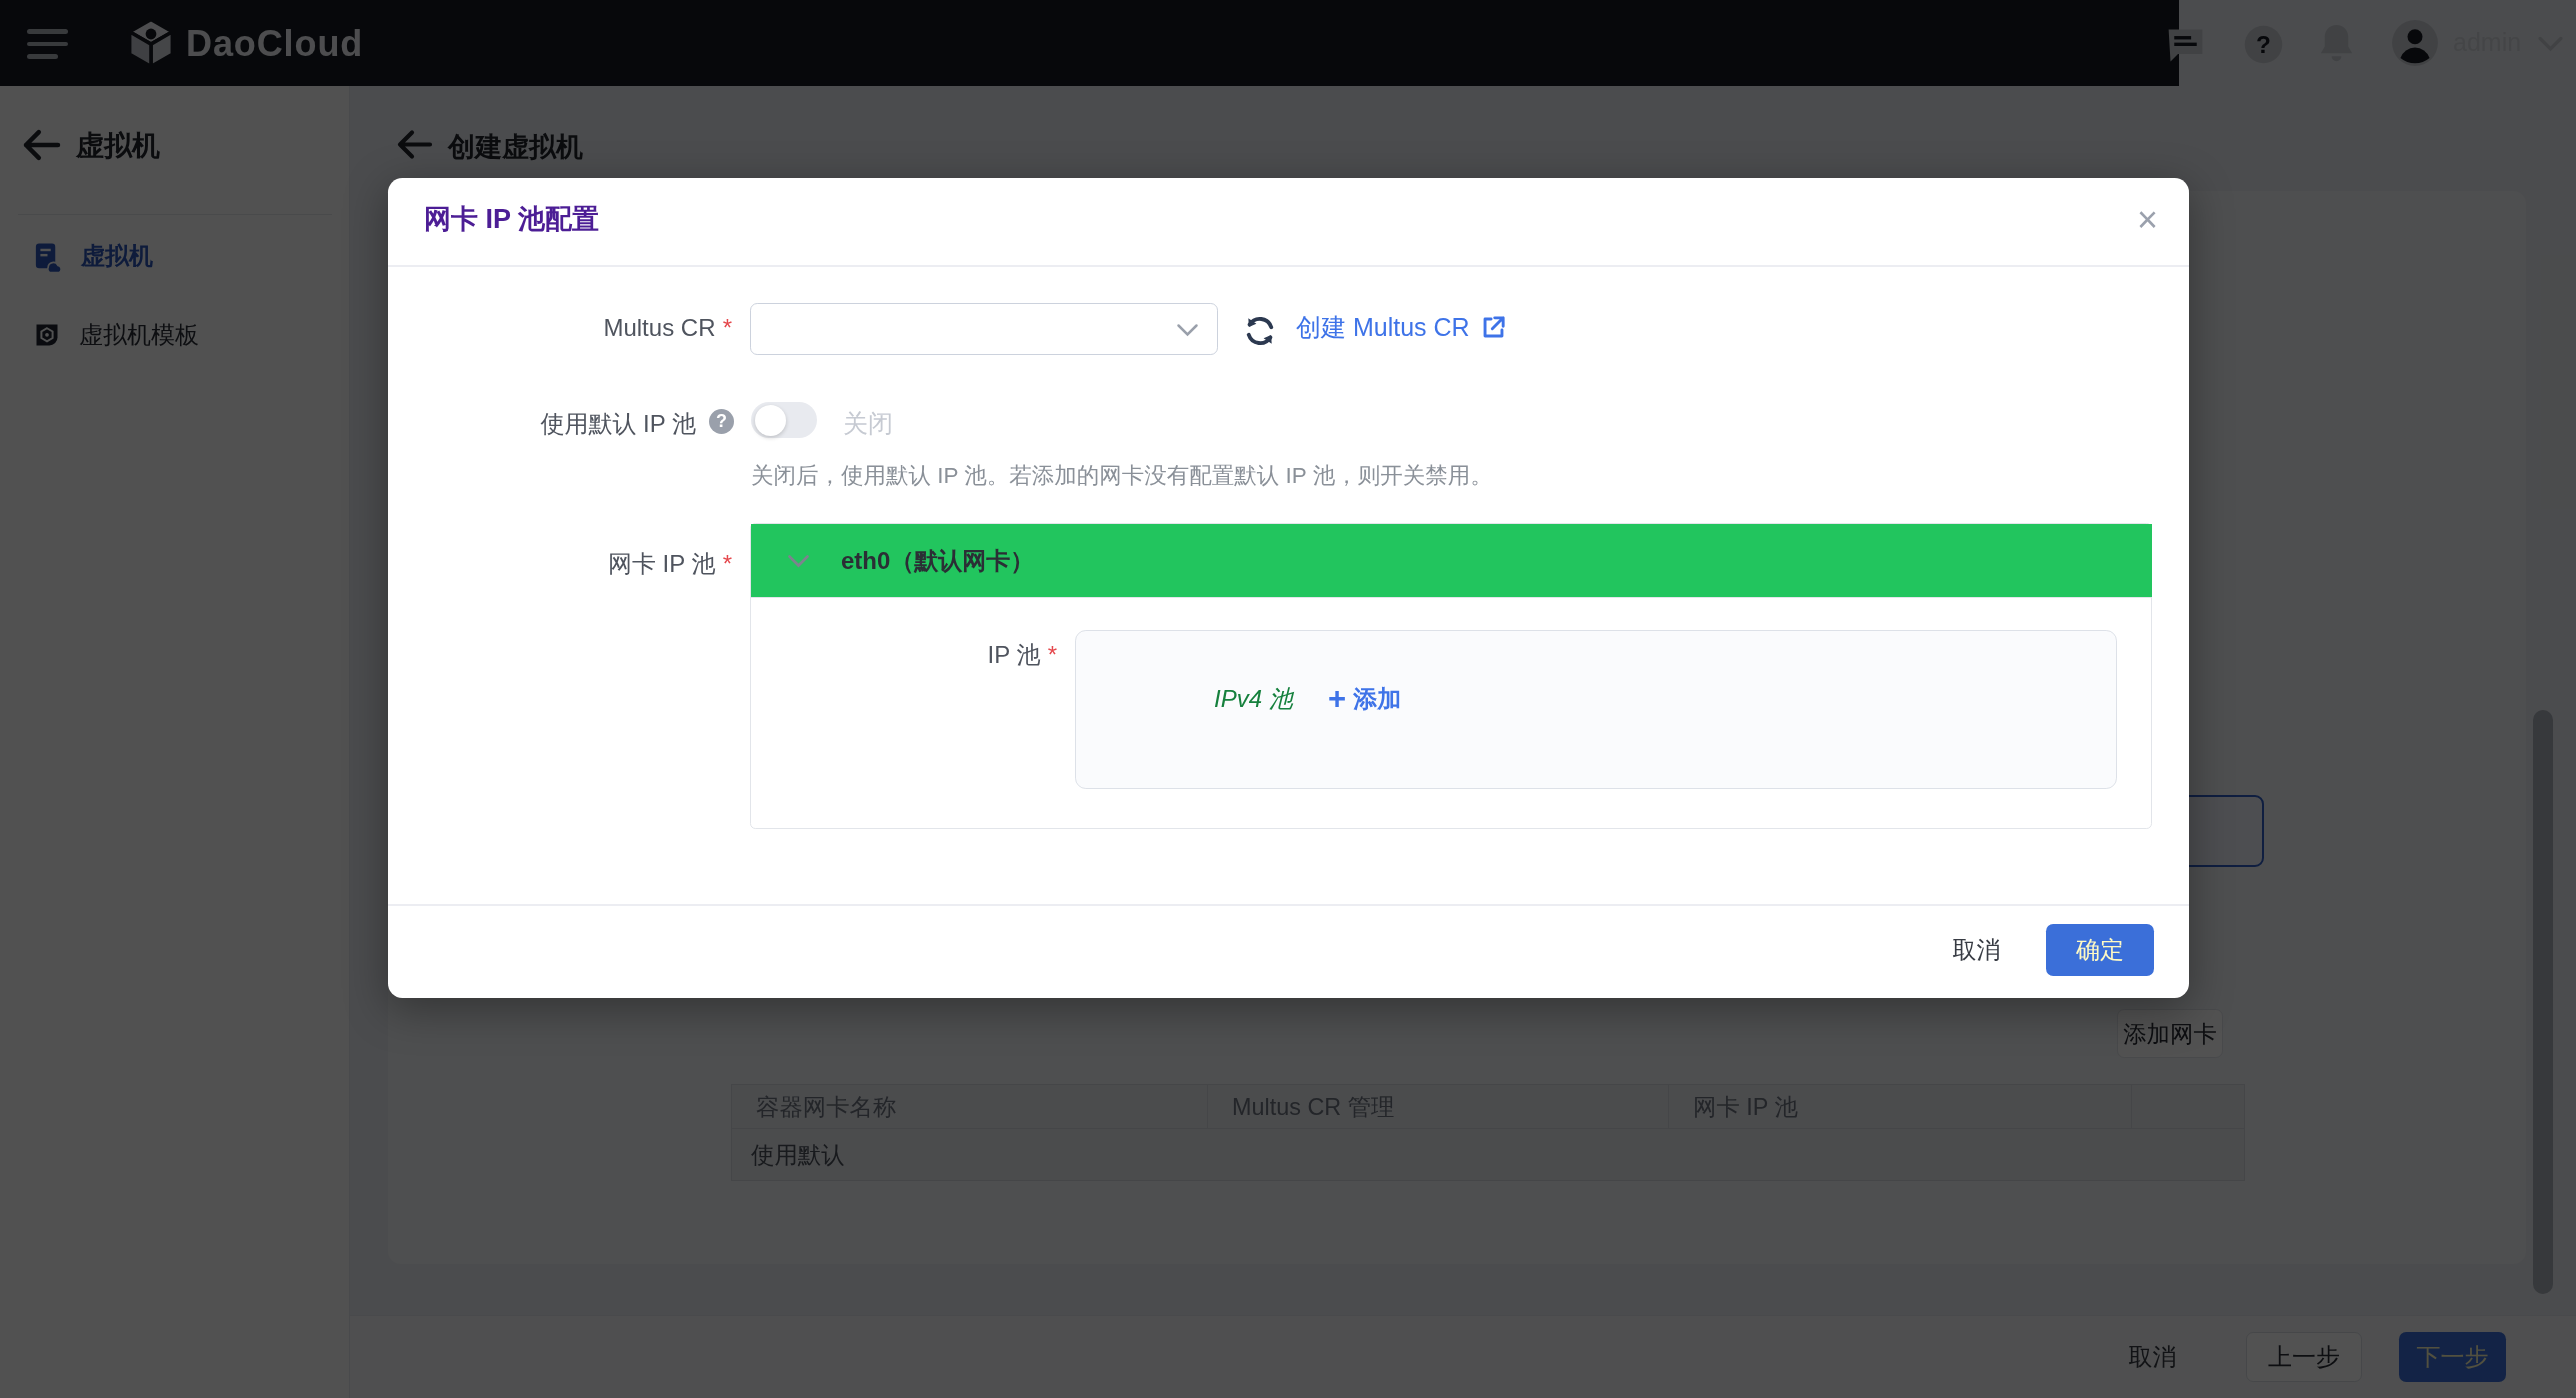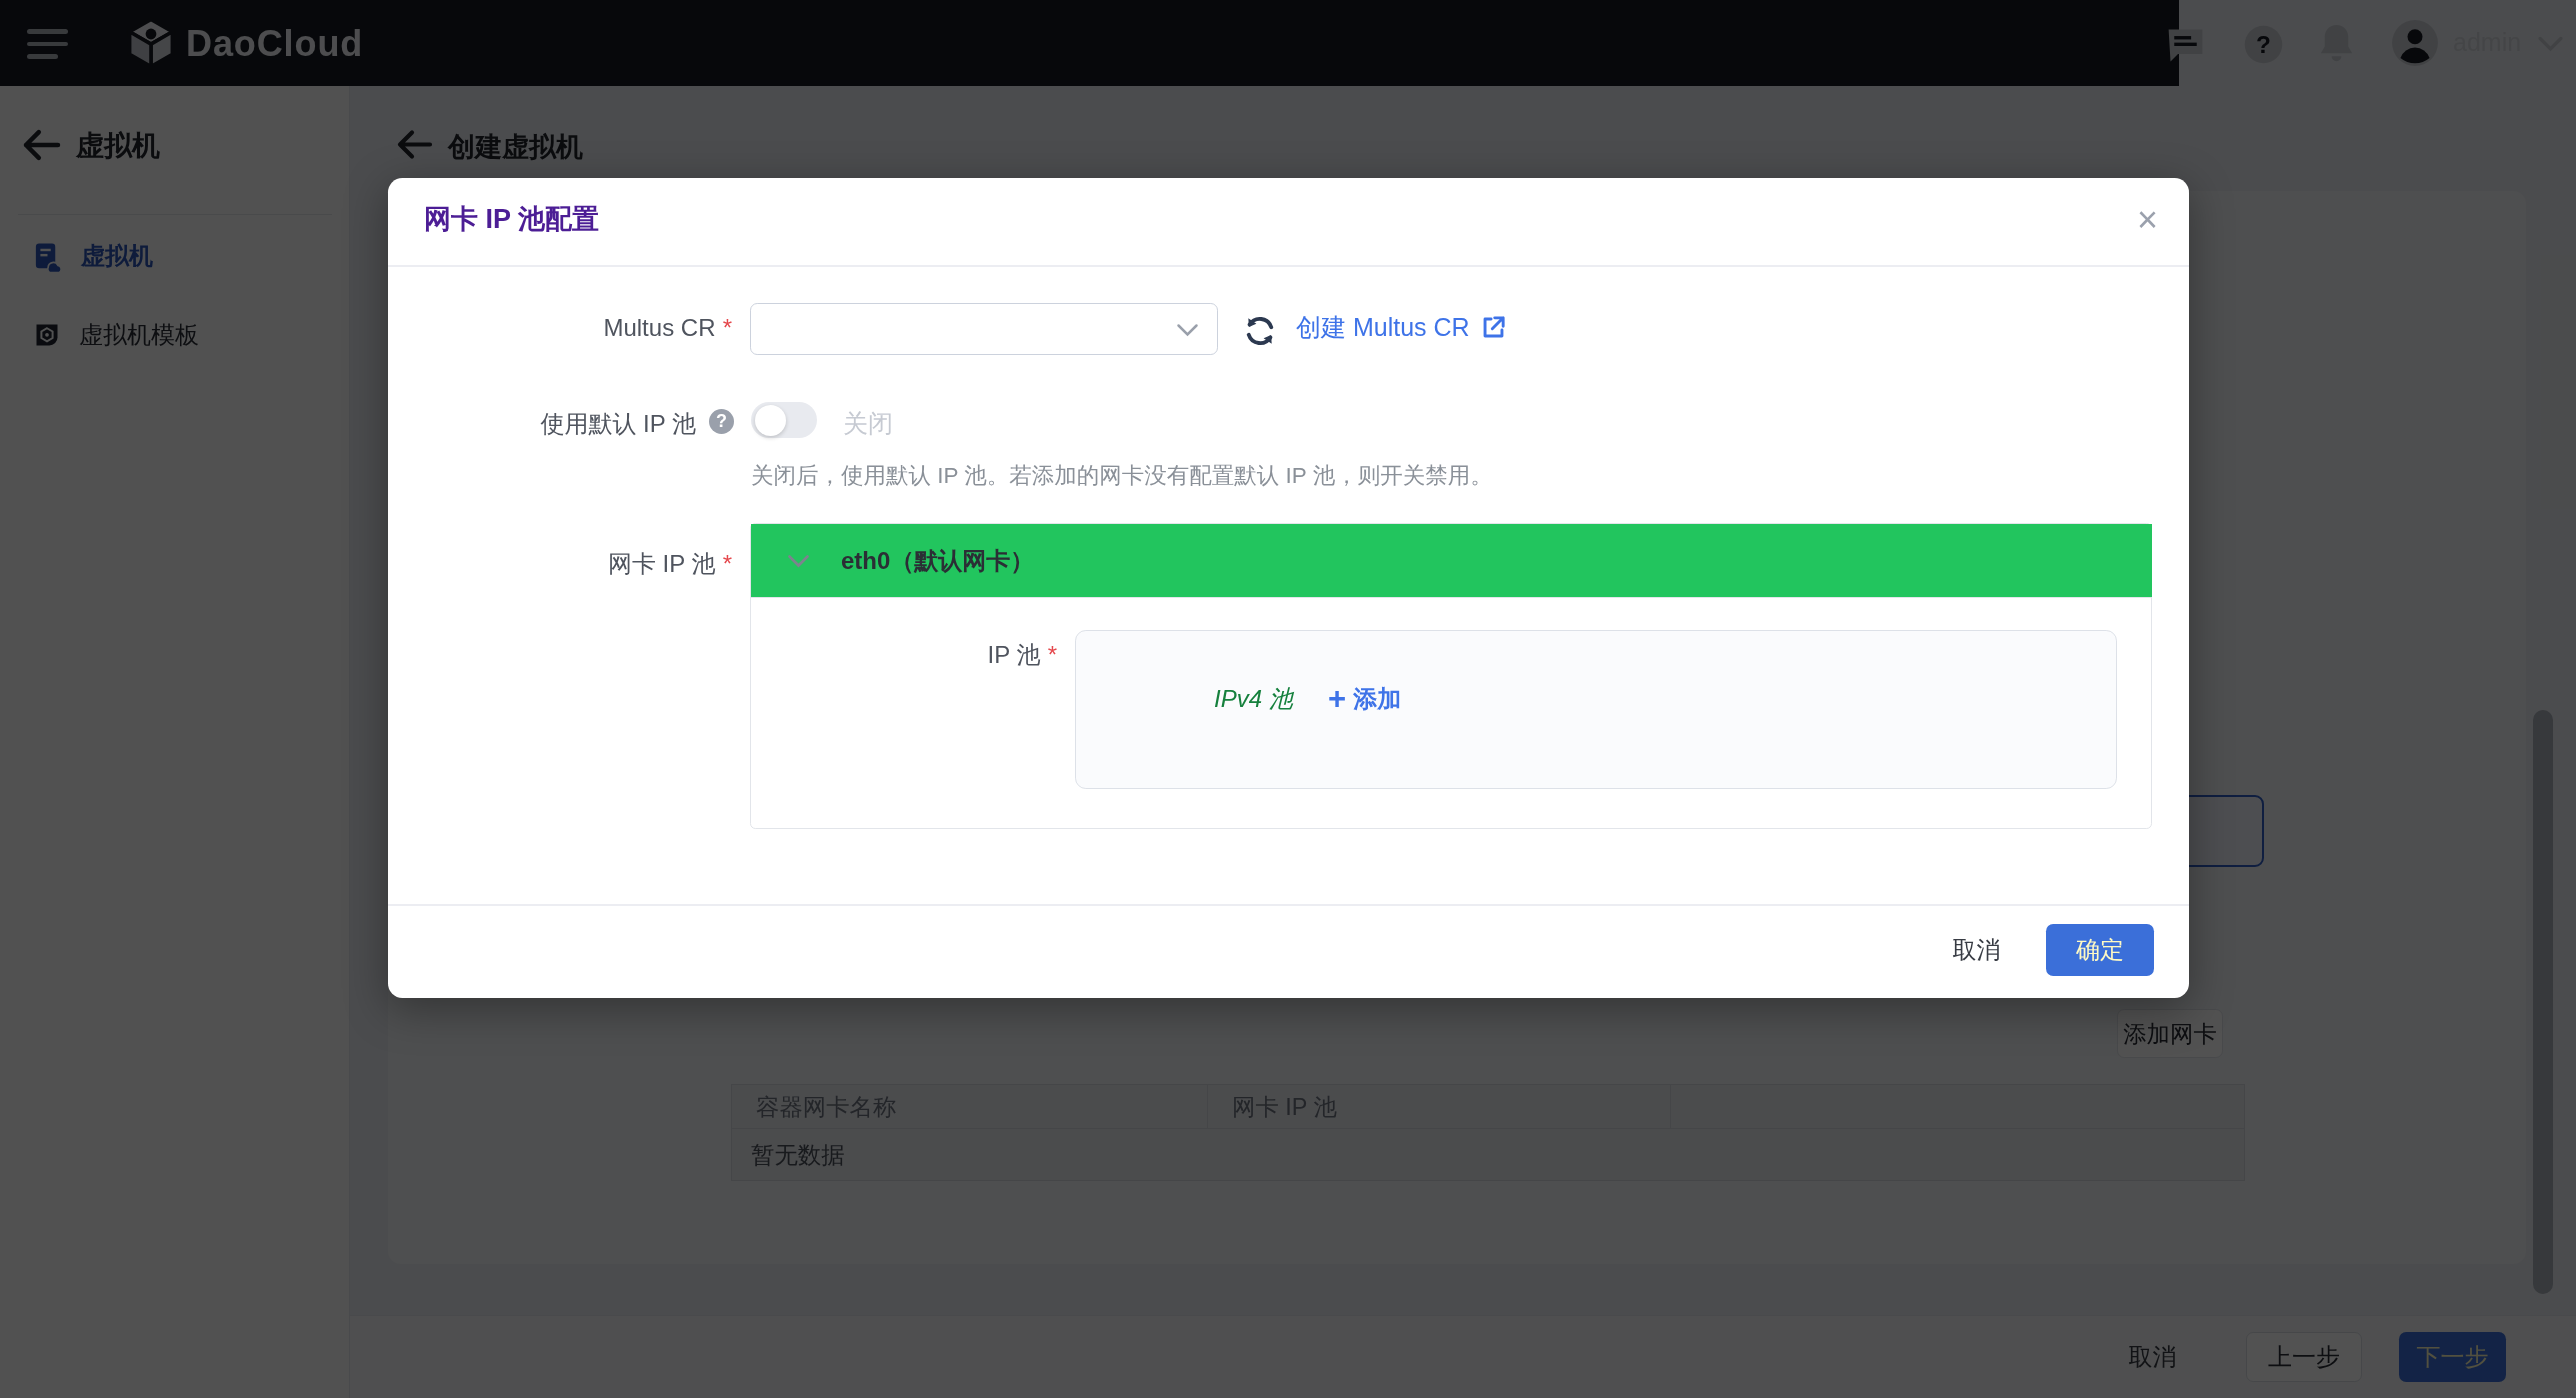--- a/index.html
+++ b/index.html
@@ -152,24 +152,25 @@
   <svg class="abs" style="left:397px; top:129px; z-index:1;" width="36" height="31" viewBox="0 0 24 20">
     <path d="M10 2 L2 10 L10 18 M2 10 H22" fill="none" stroke="#23262e" stroke-width="2.8" stroke-linecap="round" stroke-linejoin="round"></path>
   </svg>
   <div class="abs page-title" style="left:448px; top:129px; z-index:1;">创建虚拟机</div>
 
   <div class="abs content-panel">
     <div class="abs add-nic-btn">添加网卡</div>
     <div class="abs bg-table">
       <div class="hrow">
         <div class="hcell" style="width:476px;">容器网卡名称</div>
+        <div class="hcell" style="width:461px;">Multus CR 管理</div>
         <div class="hcell" style="width:463px;">网卡 IP 池</div>
         <div class="hcell" style="flex:1;"></div>
       </div>
-      <div class="empty-row">暂无数据</div>
+      <div class="empty-row">使用默认</div>
     </div>
   </div>
 
   <div class="abs focus-ghost"></div>
 
   <div class="abs scroll-thumb"></div>
 
   <div class="abs bottom-bar">
     <div class="abs btn text" style="left:1762px; top:16px; width:81px; height:50px;">取消</div>
     <div class="abs btn secondary" style="left:1896px; top:16px; width:116px; height:50px;">上一步</div>

